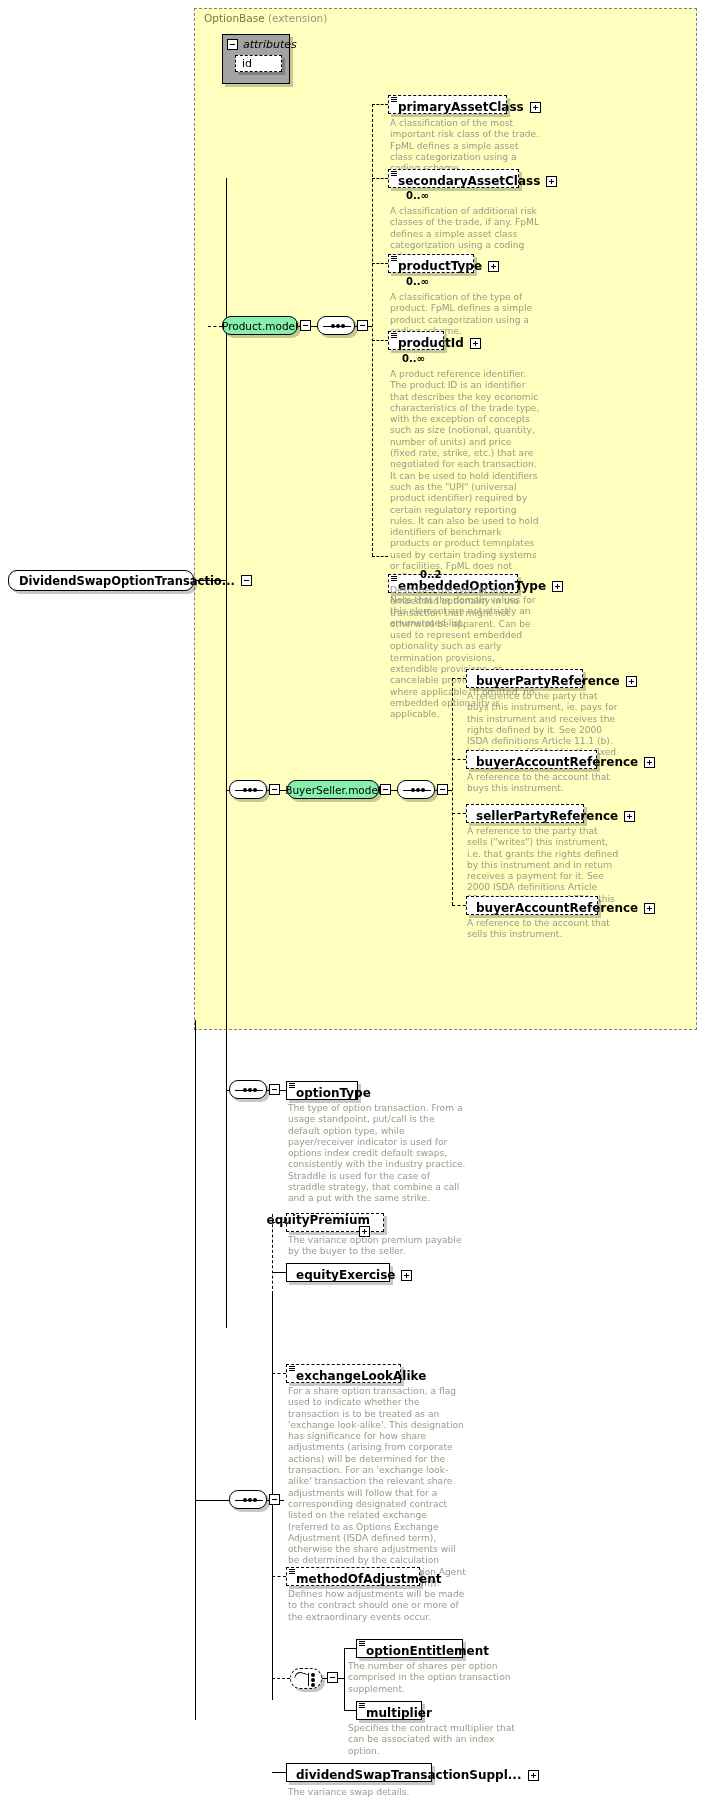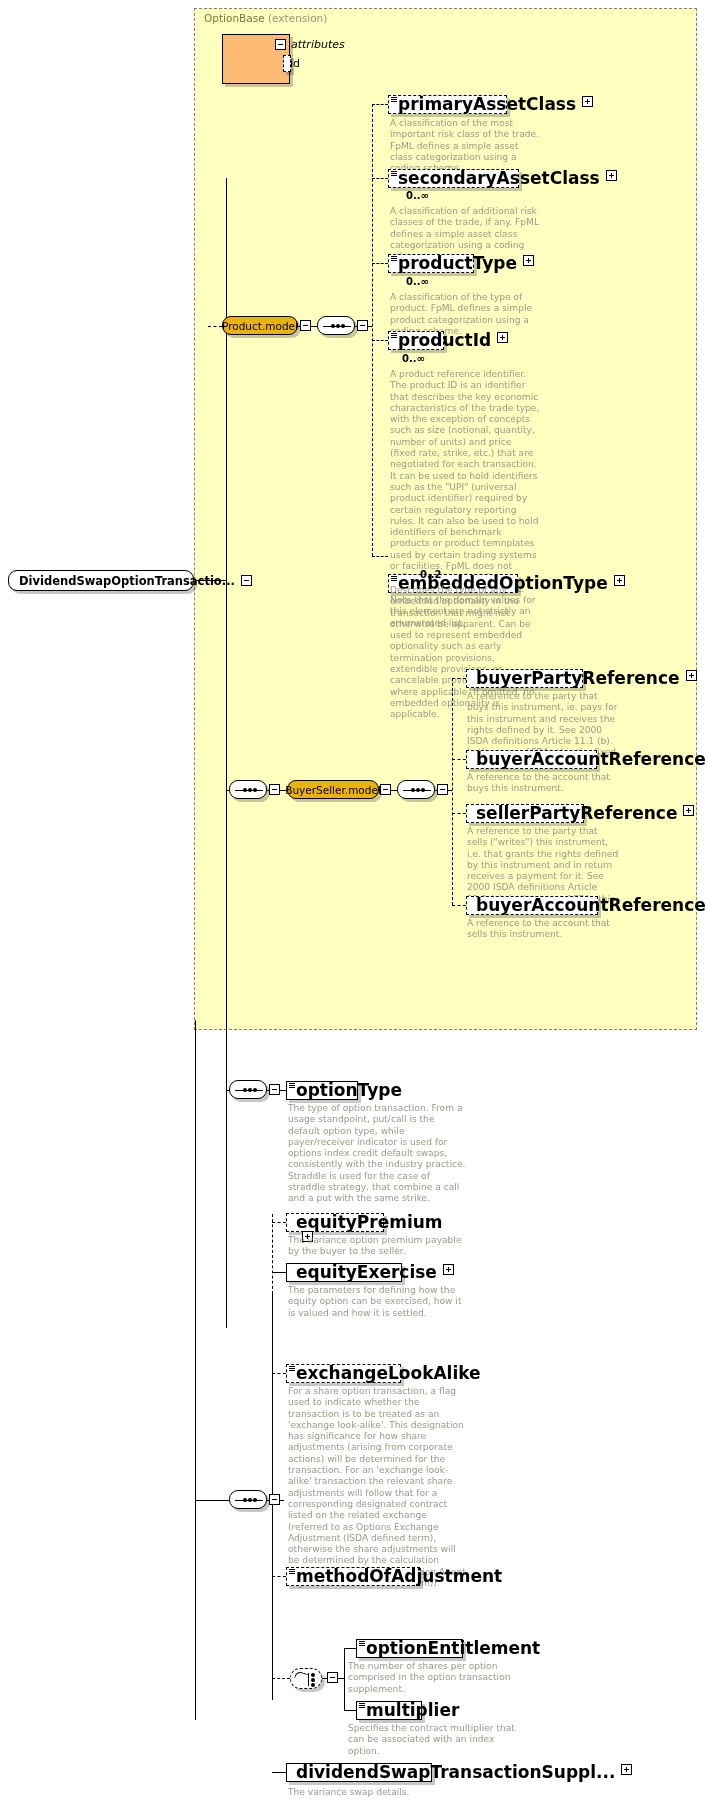--- a/index.html
+++ b/index.html
@@ -34,23 +34,23 @@
   .ext-label b { color: #7a7a3d; font-weight: normal; }
   .ext-label span.paren { color: #999977; }
 
   
   .node {
     position: absolute;
     background: #ffffff;
     border: 1px solid #000000;
     height: 19px;
     display: flex;
-    align-items: flex-start;
+    align-items: flex-end;
     padding: 0 13px 0 9px;
-    font-size: 17px;
+    font-size: 12px;
     font-weight: bold;
     color: #000;
     white-space: nowrap;
     box-shadow: 3px 3px 0 0 rgba(0,0,0,0.22);
   }
   .node.optional { border-style: dashed; }
   .node .lbl { line-height: 1; }
 
   
   .node .tick {
@@ -92,21 +92,21 @@
     position: absolute;
     width: 11px; height: 11px;
     border: 1px solid #000;
     background: #fff;
   }
   .sq::before { content:""; position:absolute; left:2px; top:4px; width:5px; height:1px; background:#000; }
 
   
   .group {
     position: absolute;
-    background: #eab308;
+    background: #86efac;
     border: 1px solid #000;
     border-radius: 9px;
     height: 19px;
     display: flex;
     align-items: center;
     justify-content: center;
     font-size: 10.5px;
     color: #000;
     white-space: nowrap;
     padding: 0 8px;
@@ -153,24 +153,23 @@
     width: 12px; height: 8px;
     border-left: 1px solid #000;
     border-top: 1px solid #000;
     border-radius: 6px 0 0 0;
     transform: rotate(18deg);
   }
 
   
   .attrbox {
     position: absolute;
-    background: #fdba74;
+    background: #a3a3a3;
     border: 1px solid #000;
     box-shadow: 3px 3px 0 0 rgba(0,0,0,0.22);
-    padding-left: 48px;
   }
   .attr-head {
     display: flex; align-items: center;
     height: 18px; padding-left: 4px;
     font-size: 11px; font-style: italic; color: #000;
   }
   .attr-head .sqi {
     width: 11px; height: 11px; border: 1px solid #000; background: #fff;
     position: relative; margin-right: 5px; flex: none;
   }
@@ -434,25 +433,24 @@
   <div class="dln v" style="left:272px; top:1214px; height:80px;"></div>
 
   <div class="dln h" style="left:272px; top:1222px; width:14px;"></div>
   <div class="node optional" style="left:286px; top:1213px; width:98px;flex-direction:column;">
     <span class="lbl">equityPremium</span>
     <span class="expander"></span>
   </div>
   <div class="doc" style="left:288px; top:1235px; width:180px;">The variance option premium payable by the buyer to the seller.</div>
 
   <div class="ln h" style="left:272px; top:1272px; width:14px;"></div>
-  <div class="node" style="left:286px; top:1263px; width:116px;">
+  <div class="node" style="left:286px; top:1263px; width:104px;">
     <span class="lbl">equityExercise</span>
     <span class="expander"></span>
   </div>
-  <div class="doc" style="left:288px; top:1285px; width:180px;">The parameters for defining how the equity option can be exercised, how it is valued and how it is settled.</div>
 
   <div class="dln h" style="left:272px; top:1373px; width:14px;"></div>
   <div class="node optional" style="left:286px; top:1364px; width:115px;">
     <span class="tick">
         <i></i>
         <i></i>
         <i></i>
       </span>
     <span class="lbl">exchangeLookAlike</span>
   </div>
@@ -471,20 +469,21 @@
 
   <div class="dln h" style="left:272px; top:1576px; width:14px;"></div>
   <div class="node optional" style="left:286px; top:1567px; width:134px;">
     <span class="tick">
         <i></i>
         <i></i>
         <i></i>
       </span>
     <span class="lbl">methodOfAdjustment</span>
   </div>
+  <div class="doc" style="left:288px; top:1589px; width:180px;">Defines how adjustments will be made to the contract should one or more of the extraordinary events occur.</div>
 
   <div class="dln h" style="left:272px; top:1678px; width:18px;"></div>
   <div class="choice" style="left:290px; top:1668px;">
     <span class="arc"></span>
       <span class="cbar"></span>
     <span class="cdot a"></span>
       <span class="cdot b"></span>
       <span class="cdot c"></span>
   </div>
   <div class="sq" style="left:327px; top:1672px;"></div>

